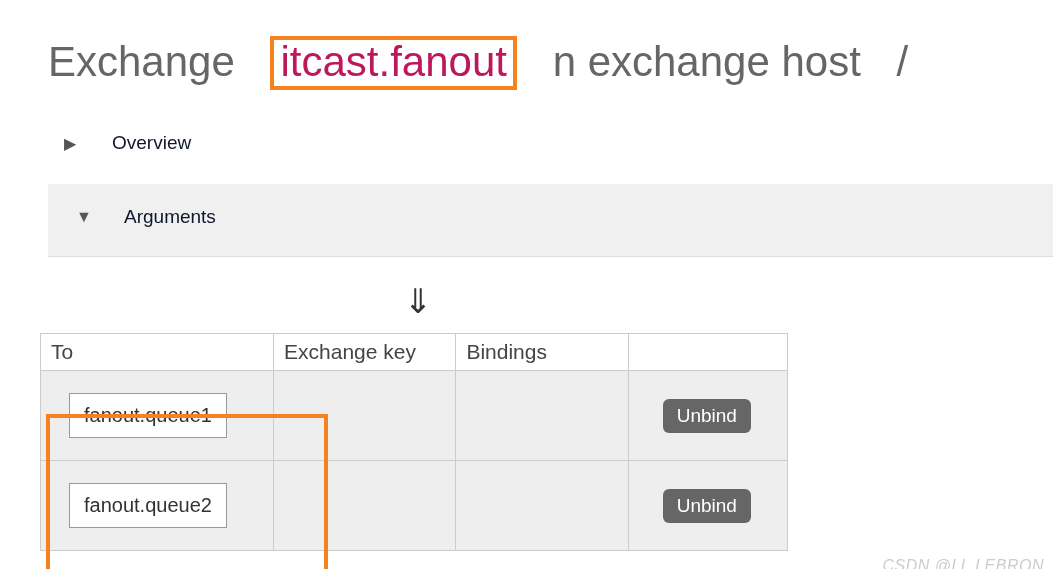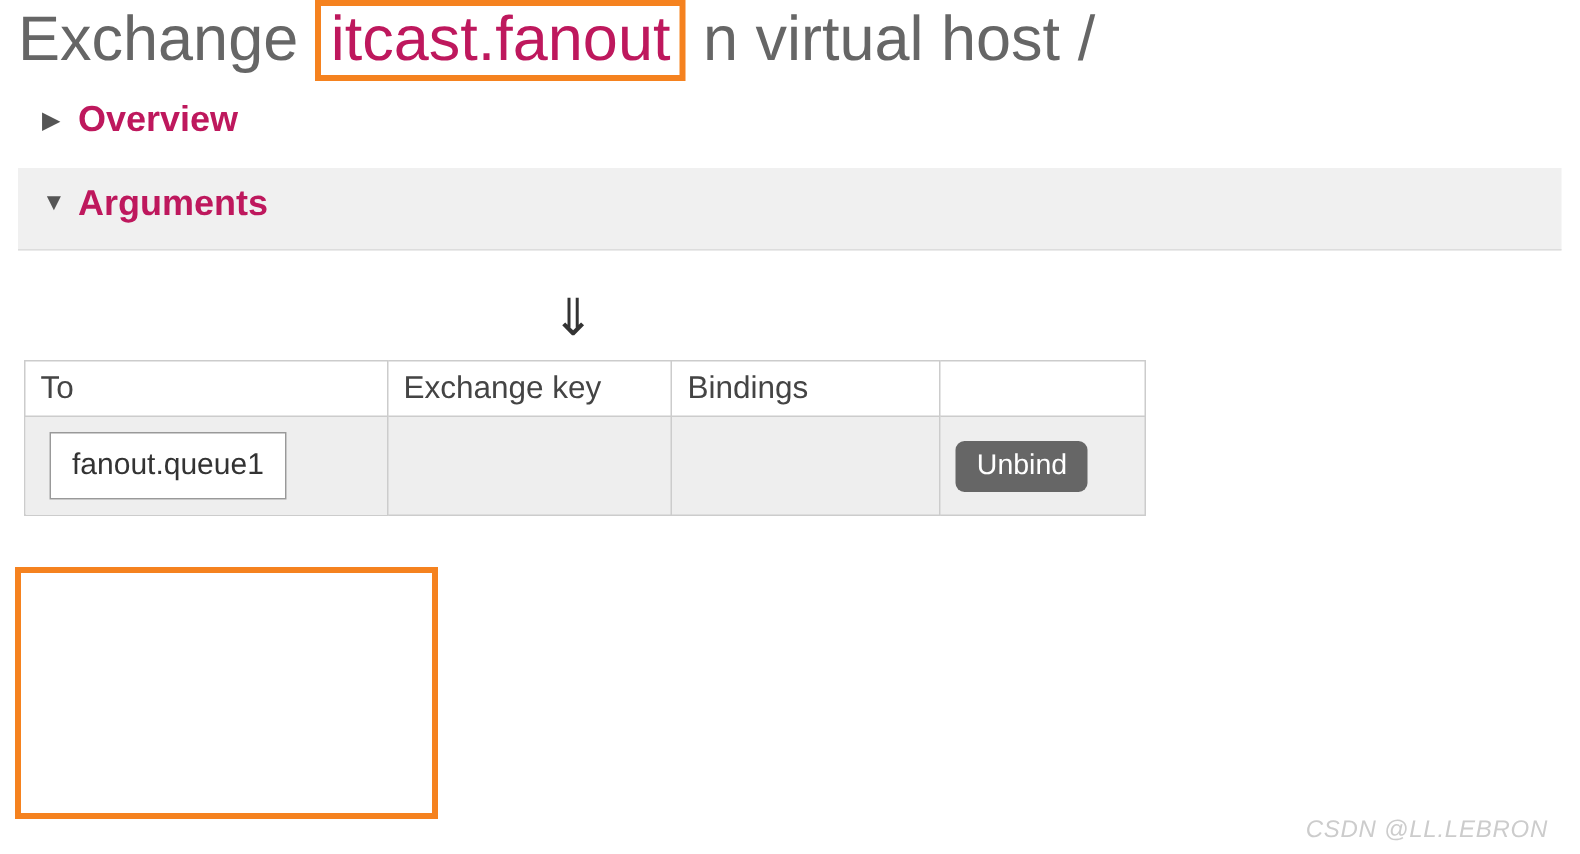--- a/index.html
+++ b/index.html
@@ -1,15 +1,15 @@
 <!DOCTYPE html>
 <html><head>
   <meta charset="utf-8">
   <style>
-    * { box-sizing: border-box; margin: 0; padding: 0; }
+    * { box-sizing: border-box; margin: 12px; padding: 0; }
     body {
       font-family: "Helvetica Neue", Arial, sans-serif;
       color: #444;
       background: #fff;
       width: 1053px;
       height: 569px;
       position: relative;
       padding: 0 12px;
     }
     .page-title {
@@ -36,23 +36,23 @@
       margin-bottom: 6px;
       cursor: pointer;
     }
     .sec-header .tri {
       font-size: 16px;
       color: #555;
       width: 14px;
       display: inline-block;
     }
     .sec-header .lbl {
-      font-weight: 700;
-      color: #be185d;
-      font-size: 24px;
+      font-weight: 400;
+      color: #0f172a;
+      font-size: 19px;
     }
     .sec-bar {
       background: #f0f0f0;
       border-bottom: 1px solid #ddd;
       margin-top: 12px;
       margin-bottom: 24px;
     }
     .sec-bar .sec-header { padding: 10px 6px 10px 6px; }
 
     .exchange-box {
@@ -84,21 +84,21 @@
       vertical-align: middle;
       font-size: 21px;
       color: #444;
     }
     table.bindings th {
       font-weight: 400;
       padding: 6px 10px;
       background: #fff;
     }
     table.bindings td {
-      padding: 10px 10px;
+      padding: 10px 22px;
       background: #eee;
       height: 66px;
     }
     .queue-cell {
       position: relative;
     }
     .queue-box {
       display: inline-block;
       border: 1px solid #999;
       background: #fff;
@@ -139,21 +139,21 @@
     .th-rk { width: 180px; }
     .th-arg { width: 170px; }
     .th-act { width: 130px; }
   </style>
 </head>
 <body>
 
 <h1 class="page-title">
   <span>Exchange</span>
   <span class="hl">itcast.fanout</span>
-  <span>n virtual host</span>
+  <span>n exchange host</span>
   <span>/</span>
 </h1>
 
 <div class="sec-header">
   <span class="tri">▶</span>
   <span class="lbl">Overview</span>
 </div>
 
 <div class="sec-bar">
   <div class="sec-header">
@@ -177,18 +177,26 @@
   </thead>
   <tbody>
     <tr>
       <td class="queue-cell">
         <span class="queue-box">fanout.queue1</span>
       </td>
       <td></td>
       <td></td>
       <td><button class="unbind-btn">Unbind</button></td>
     </tr>
+    <tr>
+      <td class="queue-cell">
+        <span class="queue-box">fanout.queue2</span>
+      </td>
+      <td></td>
+      <td></td>
+      <td><button class="unbind-btn">Unbind</button></td>
+    </tr>
   </tbody>
 </table>
 
 <div class="col-highlight"></div>
 
 <div class="watermark">CSDN @LL.LEBRON</div>
 
 </body></html>

